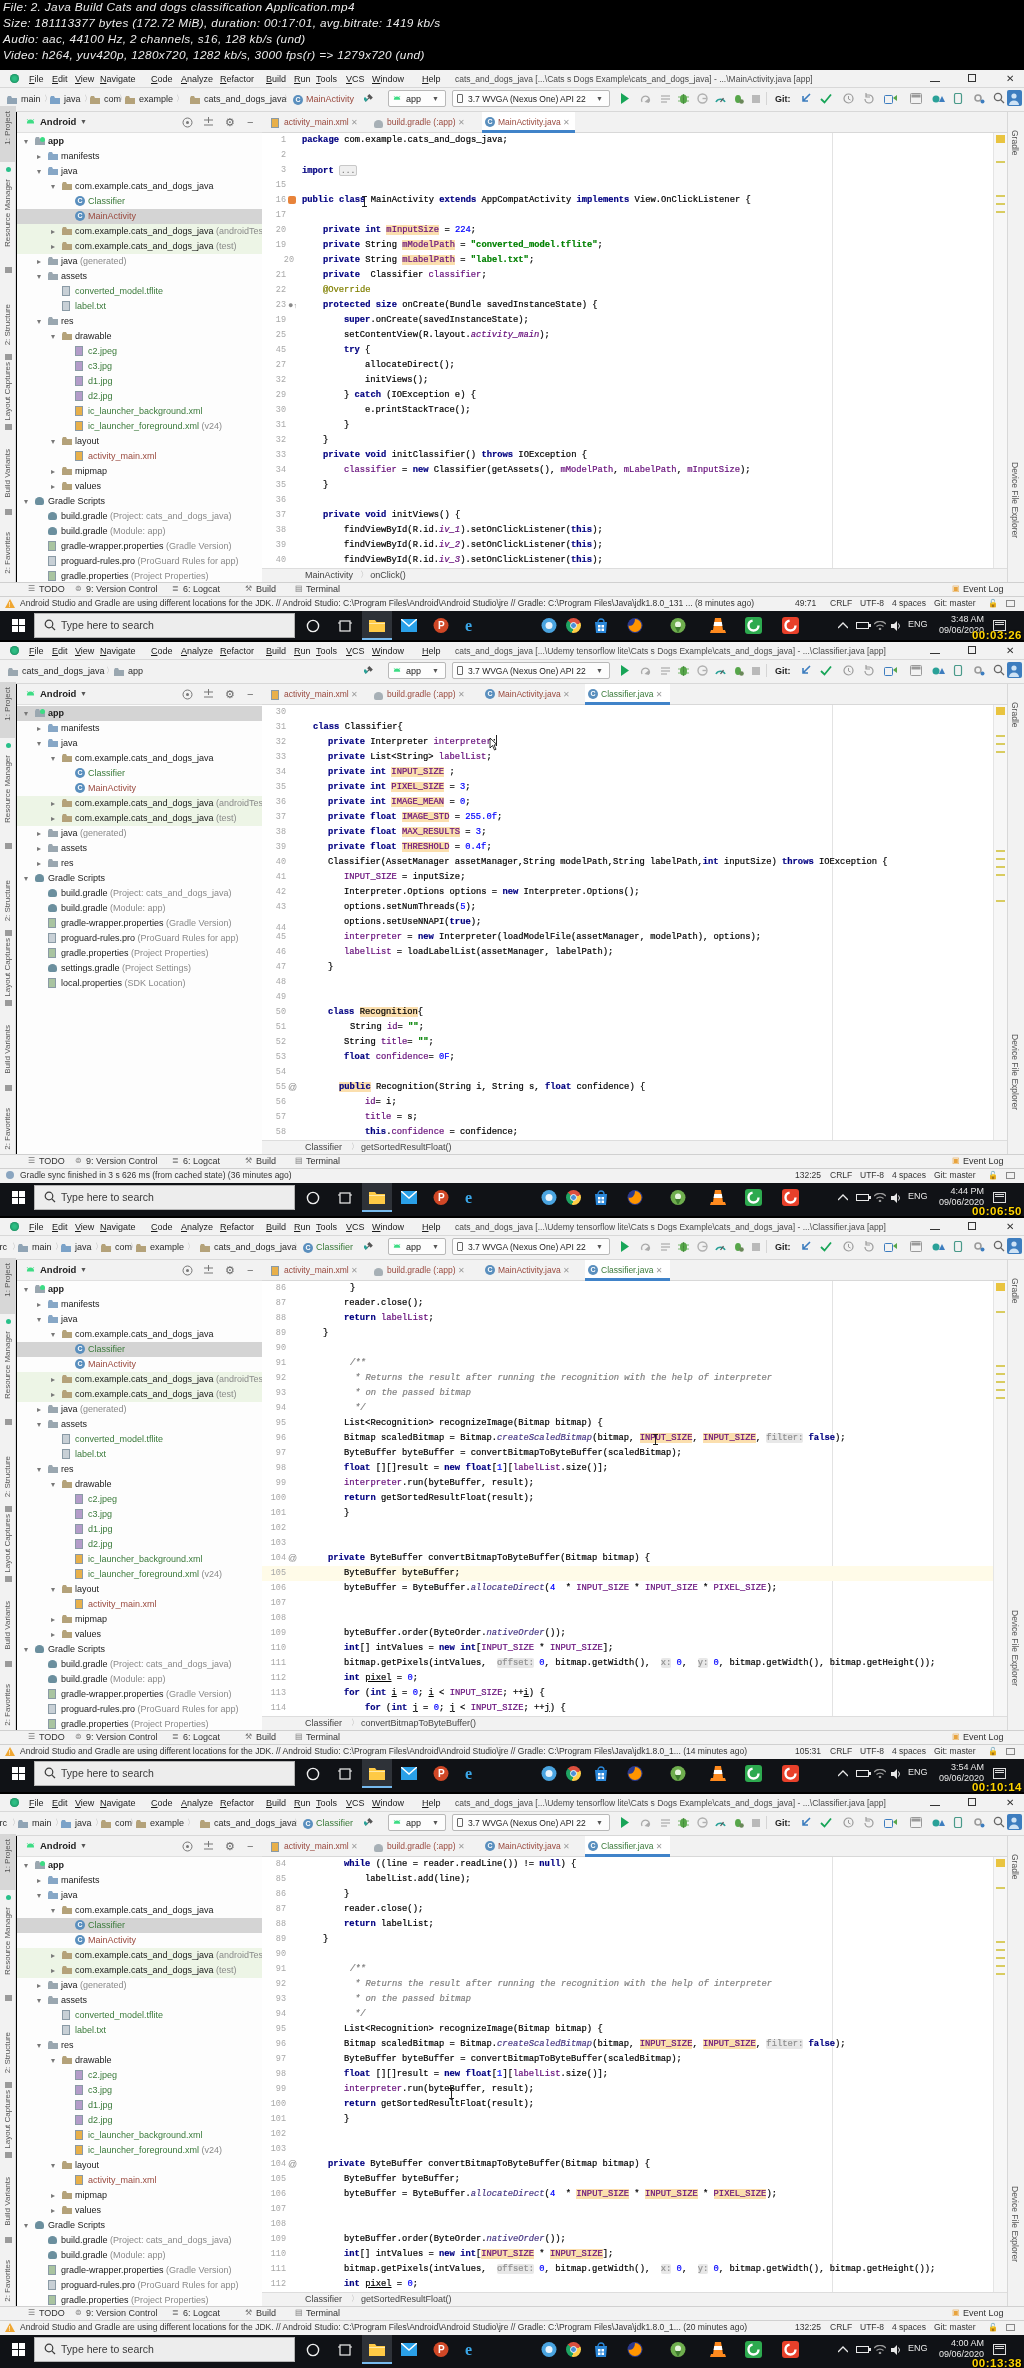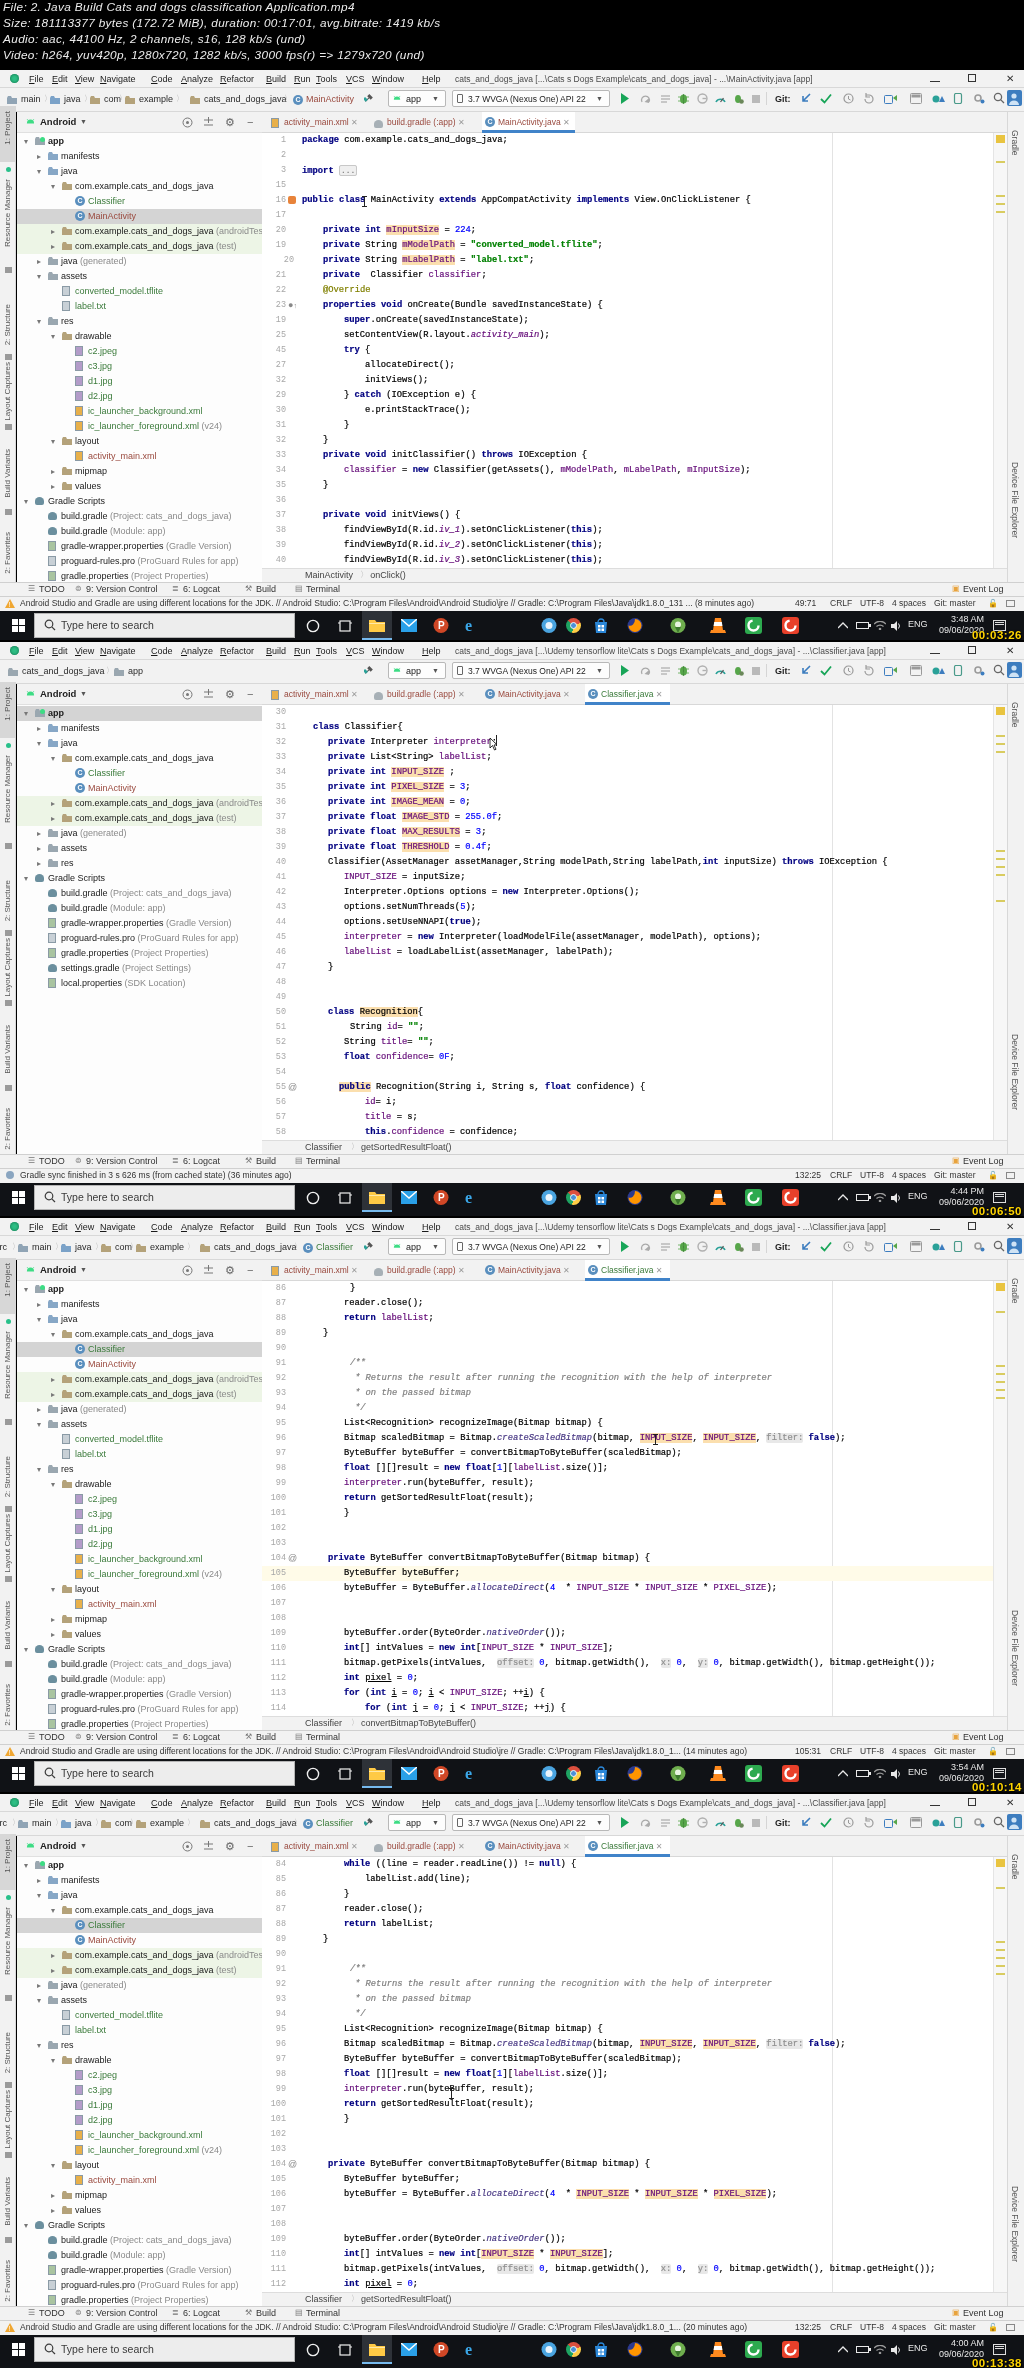--- a/index.html
+++ b/index.html
@@ -351,21 +351,21 @@
     <div class="ln" style="left:262px;top:174px;line-height:15px">19</div>
     <div class="ab code" style="left:323px;top:174px"><span class="k">private</span> String <span class="f hl">mModelPath</span> = <span class="s">"converted_model.tflite"</span>;</div>
     <div class="ln" style="left:270px;top:189px;line-height:15px">20</div>
     <div class="ab code" style="left:323px;top:189px"><span class="k">private</span> String <span class="f hl">mLabelPath</span> = <span class="s">"label.txt"</span>;</div>
     <div class="ln" style="left:262px;top:204px;line-height:15px">21</div>
     <div class="ab code" style="left:323px;top:204px"><span class="k">private</span>  Classifier <span class="f">classifier</span>;</div>
     <div class="ln" style="left:262px;top:219px;line-height:15px">22</div>
     <div class="ab code" style="left:323px;top:219px"><span class="an">@Override</span></div>
     <div class="ln" style="left:262px;top:234px;line-height:15px">23</div>
     <span class="ab" style="left:288px;top:234px;font-size:9px;color:#888;line-height:15px">●<span style="font-size:7px">↑</span></span>
-    <div class="ab code" style="left:323px;top:234px"><span class="k">properties void</span> onCreate(Bundle savedInstanceState) {</div>
+    <div class="ab code" style="left:323px;top:234px"><span class="k">protected size</span> onCreate(Bundle savedInstanceState) {</div>
     <div class="ln" style="left:262px;top:249px;line-height:15px">19</div>
     <div class="ab code" style="left:344px;top:249px"><span class="k">super</span>.onCreate(savedInstanceState);</div>
     <div class="ln" style="left:262px;top:264px;line-height:15px">25</div>
     <div class="ab code" style="left:344px;top:264px">setContentView(R.layout.<span class="fi">activity_main</span>);</div>
     <div class="ln" style="left:262px;top:279px;line-height:15px">45</div>
     <div class="ab code" style="left:344px;top:279px"><span class="k">try</span> {</div>
     <div class="ln" style="left:262px;top:294px;line-height:15px">27</div>
     <div class="ab code" style="left:365px;top:294px">allocateDirect();</div>
     <div class="ln" style="left:262px;top:309px;line-height:15px">32</div>
     <div class="ab code" style="left:365px;top:309px">initViews();</div>
@@ -790,21 +790,21 @@
     <div class="ln" style="left:262px;top:200px;line-height:15px">39</div>
     <div class="ab code" style="left:328px;top:200px"><span class="k">private float</span> <span class="f hl">THRESHOLD</span> = <span class="n">0.4f</span>;</div>
     <div class="ln" style="left:262px;top:215px;line-height:15px">40</div>
     <div class="ab code" style="left:328px;top:215px">Classifier(AssetManager assetManager,String modelPath,String labelPath,<span class="k">int</span> inputSize) <span class="k">throws</span> IOException {</div>
     <div class="ln" style="left:262px;top:230px;line-height:15px">41</div>
     <div class="ab code" style="left:344px;top:230px"><span class="f">INPUT_SIZE</span> = inputSize;</div>
     <div class="ln" style="left:262px;top:245px;line-height:15px">42</div>
     <div class="ab code" style="left:344px;top:245px">Interpreter.Options options = <span class="k">new</span> Interpreter.Options();</div>
     <div class="ln" style="left:262px;top:260px;line-height:15px">43</div>
     <div class="ab code" style="left:344px;top:260px">options.setNumThreads(<span class="n">5</span>);</div>
-    <div class="ln" style="left:262px;top:275px;line-height:15px">44</div>
+    <div class="ln" style="left:262px;top:281px;line-height:15px">44</div>
     <div class="ab code" style="left:344px;top:275px">options.setUseNNAPI(<span class="k">true</span>);</div>
     <div class="ln" style="left:262px;top:290px;line-height:15px">45</div>
     <div class="ab code" style="left:344px;top:290px"><span class="f">interpreter</span> = <span class="k">new</span> Interpreter(loadModelFile(assetManager, modelPath), options);</div>
     <div class="ln" style="left:262px;top:305px;line-height:15px">46</div>
     <div class="ab code" style="left:344px;top:305px"><span class="f">labelList</span> = loadLabelList(assetManager, labelPath);</div>
     <div class="ln" style="left:262px;top:320px;line-height:15px">47</div>
     <div class="ab code" style="left:328px;top:320px">}</div>
     <div class="ln" style="left:262px;top:335px;line-height:15px">48</div>
     <div class="ab code" style="left:302px;top:335px"></div>
     <div class="ln" style="left:262px;top:350px;line-height:15px">49</div>

